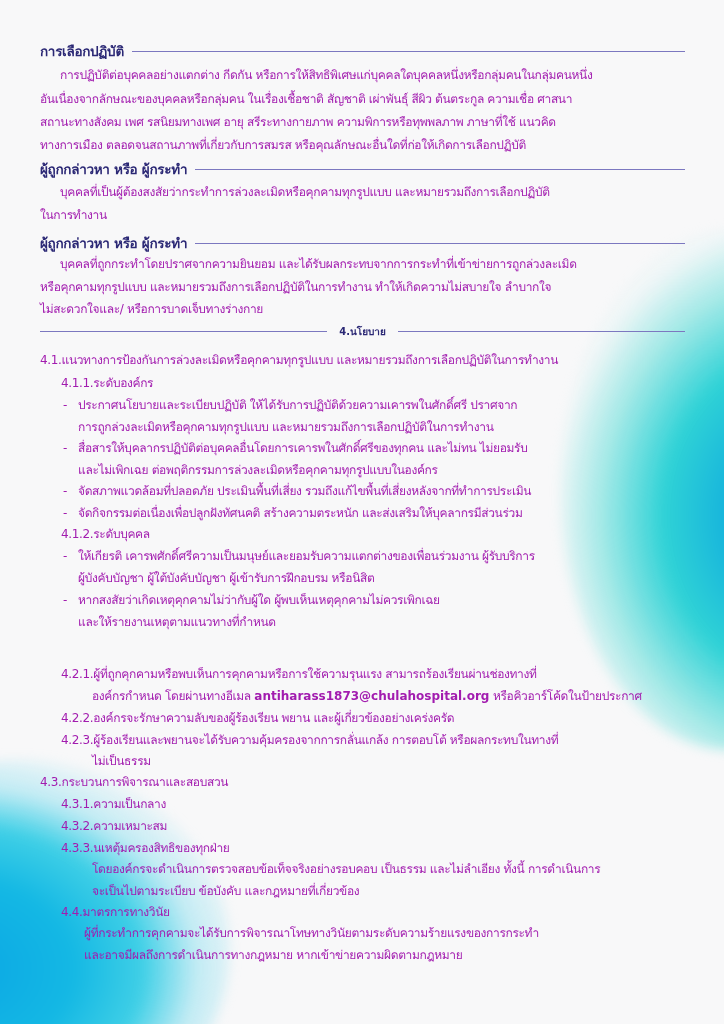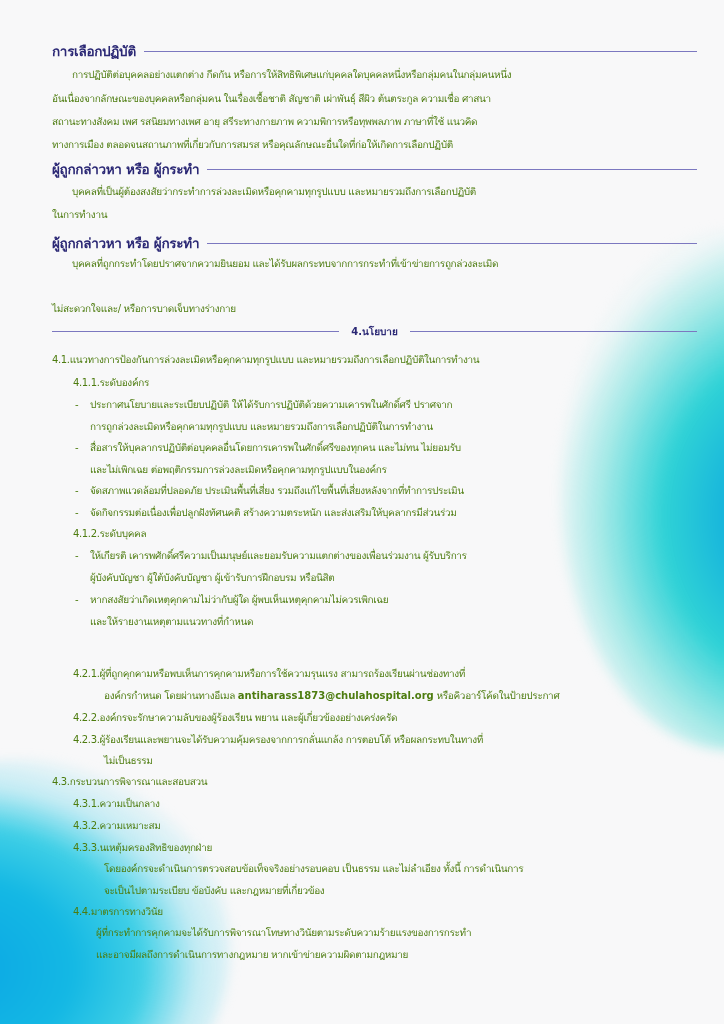--- a/index.html
+++ b/index.html
@@ -31,32 +31,32 @@
     .blob-left {
       left: -190px;
       top: 760px;
       width: 420px;
       height: 380px;
       background: radial-gradient(ellipse at 35% 55%, #0aa6e4 0%, #14b8e4 30%, #3fcfe6 48%, rgba(150,225,240,0.55) 62%, rgba(248,248,249,0) 78%);
       filter: blur(6px);
     }
     .page {
       position: absolute;
-      left: 12px;
+      left: 0;
       top: 0;
       width: 708px;
       height: 1024px;
     }
     .line {
       position: absolute;
       white-space: nowrap;
-      font-size: 10px;
+      font-size: 12px;
       line-height: 22px;
       letter-spacing: -0.35px;
-      color: #4d7c0f;
+      color: #a21caf;
     }
     .heading {
       position: absolute;
       display: flex;
       align-items: center;
       font-weight: bold;
       font-size: 13.5px;
       color: #2b2875;
       letter-spacing: -0.3px;
     }
@@ -106,20 +106,21 @@
     <span class="rule"></span>
   </div>
   <div class="line" style="left:60px; top:181px;">บุคคลที่เป็นผู้ต้องสงสัยว่ากระทำการล่วงละเมิดหรือคุกคามทุกรูปแบบ และหมายรวมถึงการเลือกปฏิบัติ</div>
   <div class="line" style="left:40px; top:204px;">ในการทำงาน</div>
 
   <div class="heading" style="left:40px; top:232px; width:645px;">
     <span>ผู้ถูกกล่าวหา หรือ ผู้กระทำ</span>
     <span class="rule"></span>
   </div>
   <div class="line" style="left:60px; top:253px;">บุคคลที่ถูกกระทำโดยปราศจากความยินยอม และได้รับผลกระทบจากการกระทำที่เข้าข่ายการถูกล่วงละเมิด</div>
+  <div class="line" style="left:40px; top:276px;">หรือคุกคามทุกรูปแบบ และหมายรวมถึงการเลือกปฏิบัติในการทำงาน ทำให้เกิดความไม่สบายใจ ลำบากใจ</div>
   <div class="line" style="left:40px; top:298px;">ไม่สะดวกใจและ/  หรือการบาดเจ็บทางร่างกาย</div>
 
   <div class="center-heading" style="top:324px;">
     <span class="rule"></span>
     <span class="label">4.นโยบาย</span>
     <span class="rule"></span>
   </div>
 
   <div class="line" style="left:40px; top:349px;">4.1.แนวทางการป้องกันการล่วงละเมิดหรือคุกคามทุกรูปแบบ และหมายรวมถึงการเลือกปฏิบัติในการทำงาน</div>
   <div class="line" style="left:61px; top:372px;">4.1.1.ระดับองค์กร</div>

